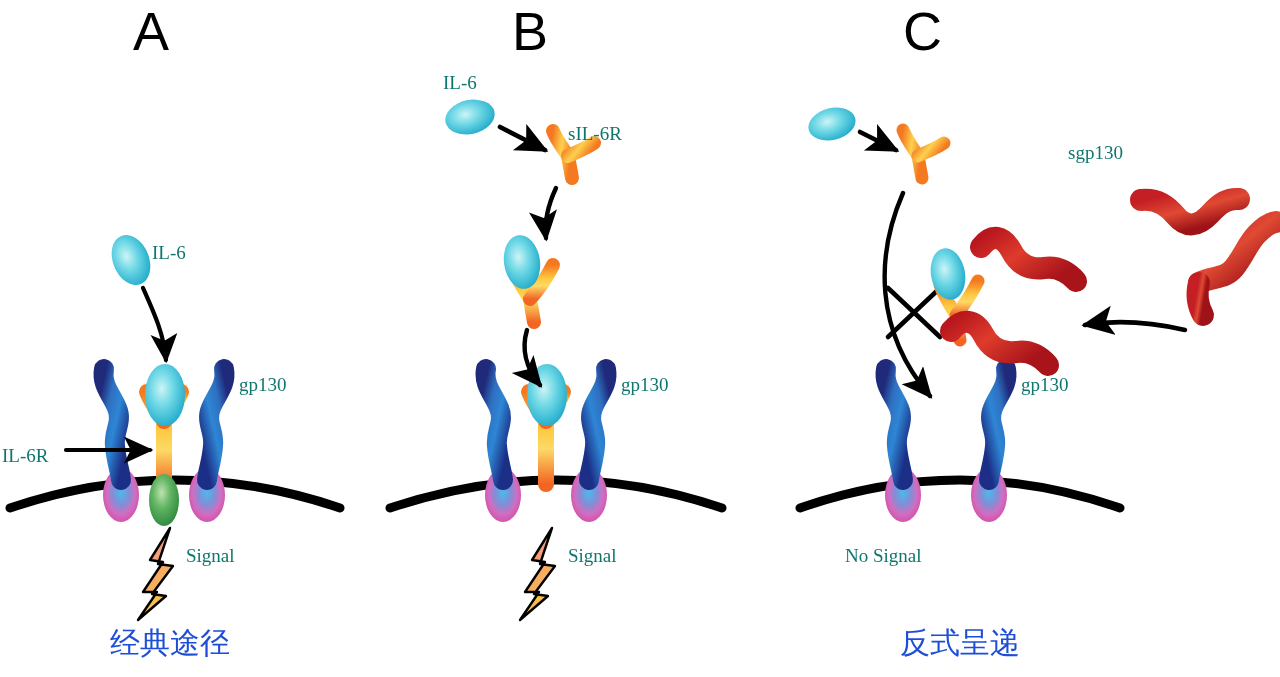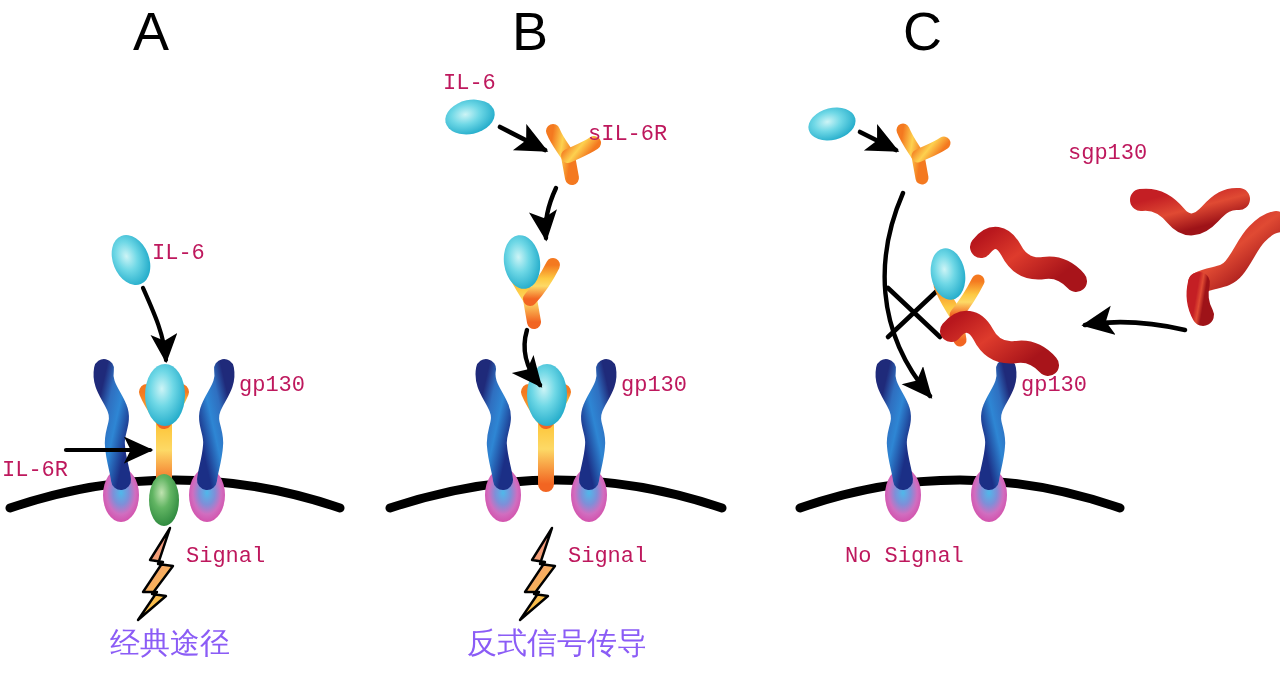--- a/index.html
+++ b/index.html
@@ -24,32 +24,32 @@
   .panel-letter {
     position: absolute;
     font-size: 54px;
     font-weight: 400;
     line-height: 1;
     color: #000;
     font-family: "Liberation Sans", sans-serif;
   }
   .txt {
     position: absolute;
-    font-size: 22px;
+    font-size: 19px;
     line-height: 1;
     white-space: nowrap;
-    color: #be185d;
-    font-family: Liberation Mono, monospace;
+    color: #0f766e;
+    font-family: Liberation Serif, serif;
   }
   .caption {
     position: absolute;
     font-size: 30px;
     line-height: 1;
     white-space: nowrap;
-    color: #8b5cf6;
+    color: #1d4ed8;
     text-align: center;
     font-family: "DejaVu Sans", sans-serif;
   }
   svg.layer {
     position: absolute;
     left: 0; top: 0;
     width: 1280px;
     height: 677px;
     overflow: visible;
   }
@@ -236,28 +236,28 @@
       <path d="M 1185,330 C 1150,322 1115,320 1085,325" fill="none" stroke="#000" stroke-width="4.6" stroke-linecap="round" marker-end="url(#arrowHead)"></path>
     </g>
   </svg>
 
   <div class="panel-letter" style="left:133px; top:4px;">A</div>
   <div class="panel-letter" style="left:512px; top:4px;">B</div>
   <div class="panel-letter" style="left:903px; top:4px;">C</div>
 
   <div class="txt" style="left:152px; top:243px;">IL-6</div>
   <div class="txt" style="left:239px; top:375px;">gp130</div>
-  <div class="txt" style="left:2px; top:460px;">IL-6R</div>
+  <div class="txt" style="left:2px; top:446px;">IL-6R</div>
   <div class="txt" style="left:186px; top:546px;">Signal</div>
 
   <div class="txt" style="left:443px; top:73px;">IL-6</div>
-  <div class="txt" style="left:588px; top:124px;">sIL-6R</div>
+  <div class="txt" style="left:568px; top:124px;">sIL-6R</div>
   <div class="txt" style="left:621px; top:375px;">gp130</div>
   <div class="txt" style="left:568px; top:546px;">Signal</div>
 
   <div class="txt" style="left:1068px; top:143px;">sgp130</div>
   <div class="txt" style="left:1021px; top:375px;">gp130</div>
   <div class="txt" style="left:845px; top:546px;">No Signal</div>
 
   <div class="caption" style="left:0px; top:628px; width:340px;">经典途径</div>
-  <div class="caption" style="left:392px; top:628px; width:330px;">反式信号传导</div>
+  <div class="caption" style="left:800px; top:628px; width:320px;">反式呈递</div>
 
 </div>
 
 </body></html>

